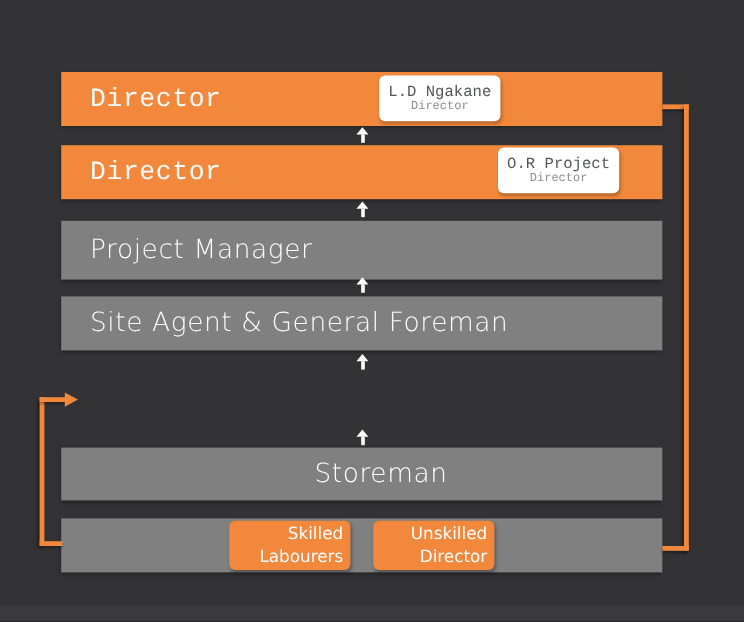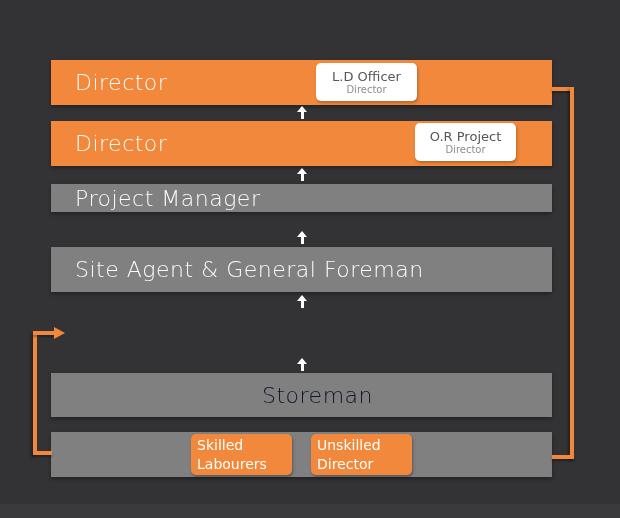--- a/index.html
+++ b/index.html
@@ -12,50 +12,50 @@
   }
   .bottom-strip{
     position:absolute;left:0;top:504px;width:620px;height:14px;
     background:#3a393c;
   }
   
   .bar{
     position:absolute;left:51px;width:501px;
     box-shadow:0 2px 4px rgba(0,0,0,0.35);
   }
-  .bar.orange{background:#f1883b;}
+  .bar.orange{background:#f1883b;font-family:Liberation Mono, monospace;}
   .bar.gray{background:#808080;}
   .bar-label{
     position:absolute;left:24px;top:0;bottom:0;
     display:flex;align-items:center;
     color:#fbfbfb;font-size:22px;font-weight:300;letter-spacing:0.5px;
     white-space:nowrap;
   }
   .bar-label.center{
-    left:4px;right:0;justify-content:center;color:#0f172a;margin-left:28px;
+    left:4px;right:0;justify-content:center;color:#ffffff;margin-left:28px;
   }
   
   .name-badge{
     position:absolute;height:38px;width:101px;
     background:#ffffff;border-radius:5px;
     box-shadow:1px 2px 3px rgba(0,0,0,0.25);
     display:flex;flex-direction:column;align-items:center;justify-content:center;
     text-align:center;
   }
   .name-badge .nm{color:#55565a;font-size:13px;line-height:15px;}
   .name-badge .tt{color:#8d8d8d;font-size:10px;line-height:12px;}
   
   .labour-wrap{
     position:absolute;left:0;right:0;top:0;bottom:0;
     display:flex;align-items:center;justify-content:center;gap:19px;
   }
   .labour-badge{
     width:101px;height:41px;background:#f1883b;border-radius:5px;
     box-shadow:1px 2px 3px rgba(0,0,0,0.3);
-    display:flex;align-items:center;justify-content:center;text-align:left;
+    display:flex;align-items:center;justify-content:center;text-align:right;
     color:#ffffff;font-size:14px;line-height:1.3;padding:3px 6px;box-sizing:border-box;
   }
   
   .up-arrow{
     position:absolute;left:297px;width:10px;height:13px;
   }
   .up-arrow .head{
     width:0;height:0;margin:0 auto;
     border-left:5px solid transparent;border-right:5px solid transparent;
     border-bottom:6px solid #ffffff;
@@ -76,21 +76,21 @@
 </head>
 <body>
 
 <div class="stage">
 
   <div class="bottom-strip"></div>
 
   <div class="bar orange" style="top:60px;height:45px;">
     <div class="bar-label">Director</div>
     <div class="name-badge" style="left:265px;top:3px;">
-      <div class="nm">L.D Officer</div>
+      <div class="nm">L.D Ngakane</div>
       <div class="tt">Director</div>
     </div>
   </div>
 
   <div class="up-arrow" style="top:106px;">
     <div class="head"></div>
     <div class="stem"></div>
   </div>
 
   <div class="bar orange" style="top:121px;height:45px;">
@@ -99,21 +99,21 @@
       <div class="nm">O.R Project</div>
       <div class="tt">Director</div>
     </div>
   </div>
 
   <div class="up-arrow" style="top:168px;">
     <div class="head"></div>
     <div class="stem"></div>
   </div>
 
-  <div class="bar gray" style="top:184px;height:28px;">
+  <div class="bar gray" style="top:184px;height:49px;">
     <div class="bar-label">Project Manager</div>
   </div>
 
   <div class="up-arrow" style="top:231px;">
     <div class="head"></div>
     <div class="stem"></div>
   </div>
 
   <div class="bar gray" style="top:247px;height:45px;">
     <div class="bar-label">Site Agent &amp; General Foreman</div>

